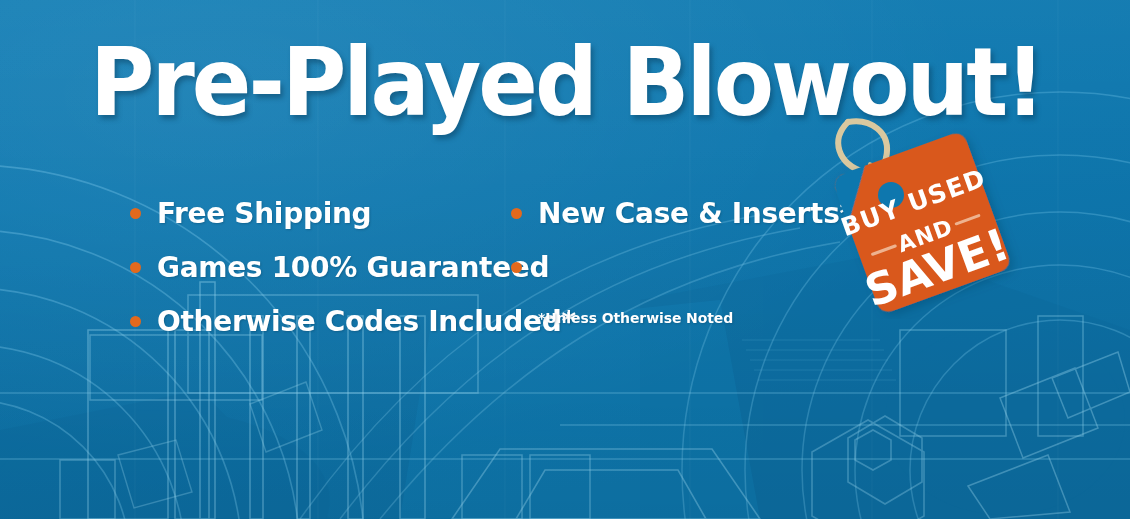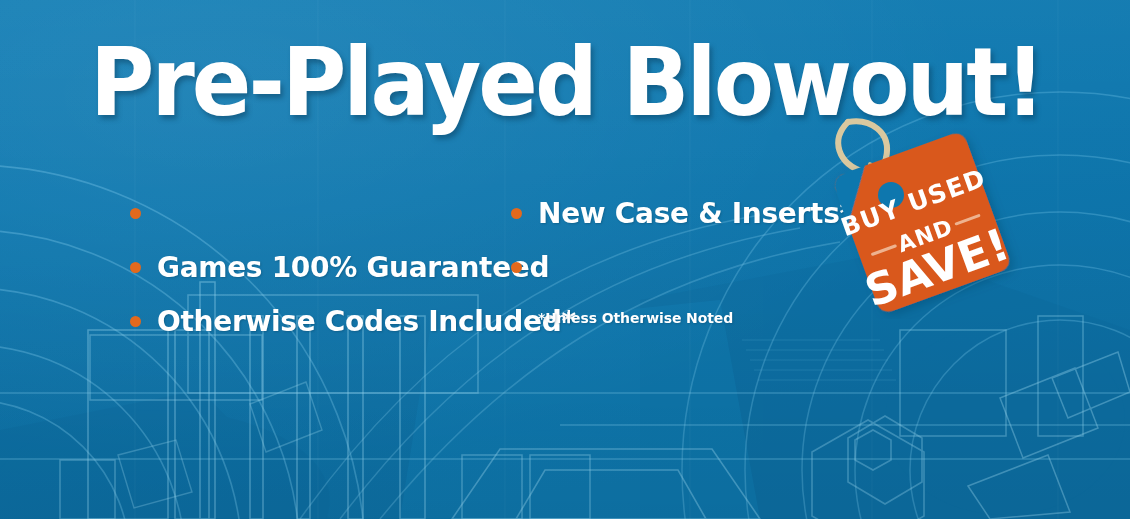--- a/index.html
+++ b/index.html
@@ -238,20 +238,21 @@
   </svg>
   <div class="bg-vignette"></div>
 
   <h1 class="headline">Pre-Played Blowout!</h1>
 
   <div class="features">
 
     <div class="col col-left">
       <div class="feature">
         <span class="bullet"></span>
+        <span class="feature-label">Free Shipping</span>
       </div>
       <div class="feature">
         <span class="bullet"></span>
         <span class="feature-label">Games 100% Guaranteed</span>
       </div>
       <div class="feature">
         <span class="bullet"></span>
         <span class="feature-label">Otherwise Codes Included*</span>
       </div>
     </div>

